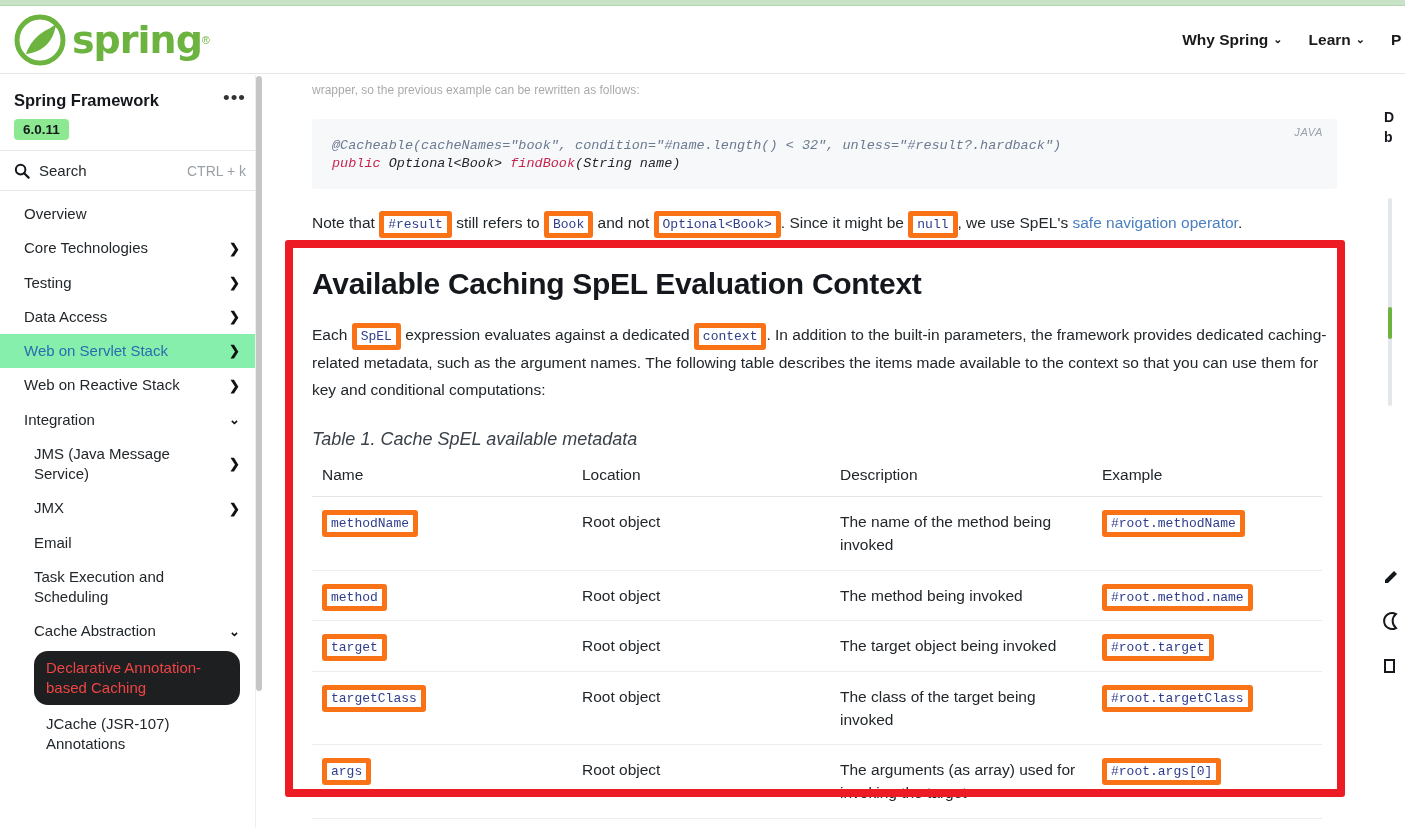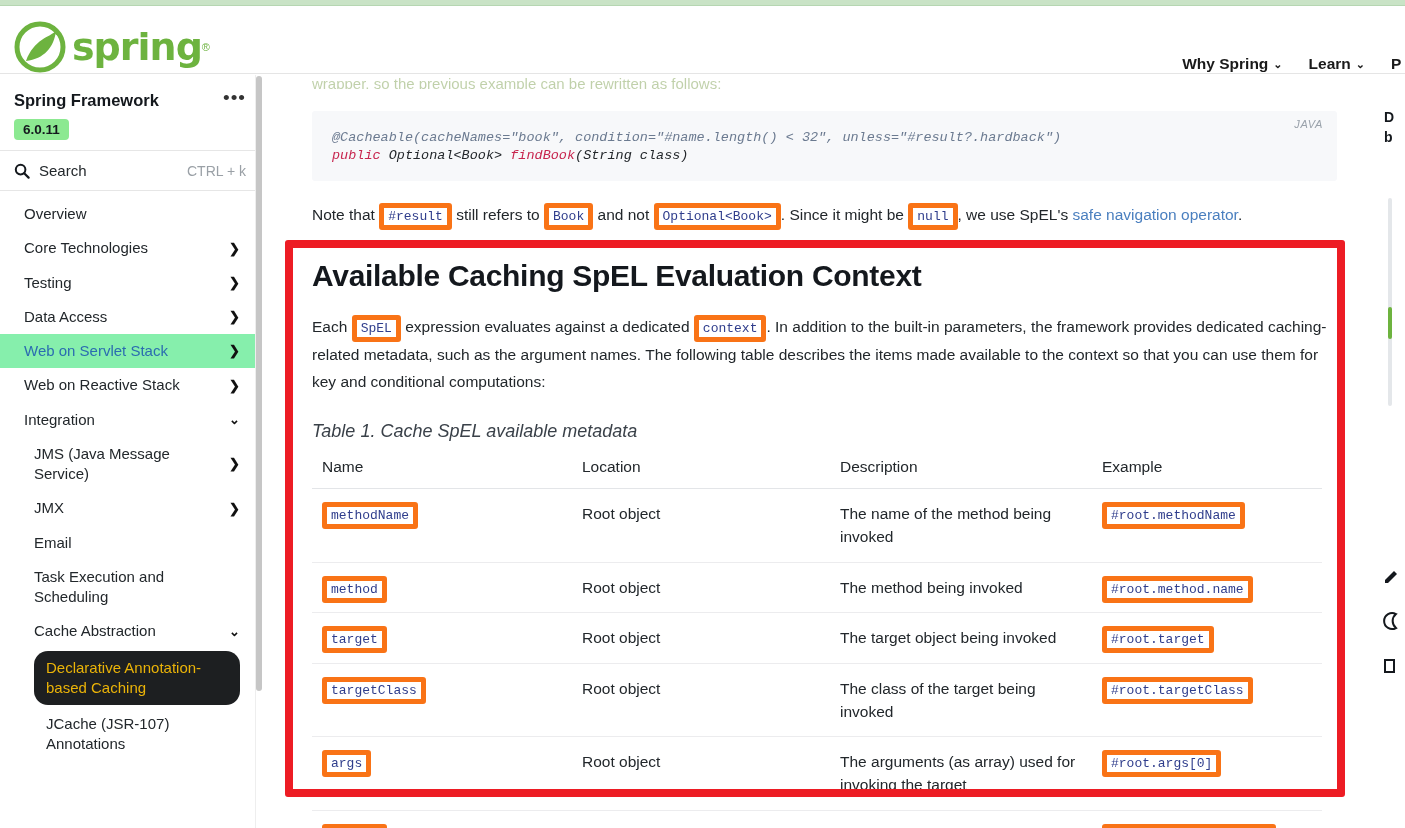--- a/index.html
+++ b/index.html
@@ -17,21 +17,21 @@
     position: absolute; top: 0; left: 0; width: 1405px; height: 6px;
     background: #c9e3c6;
     border-bottom: 1px solid #b6d6b2;
   }
 
   
   .site-header {
     position: absolute; top: 6px; left: 0; width: 1405px; height: 68px;
     background: #ffffff;
     border-bottom: 1px solid #e5e5e5;
-    display: flex; align-items: flex-end; justify-content: space-between;
+    display: flex; align-items: center; justify-content: space-between;
   }
   .brand { display: flex; align-items: center; padding-left: 14px; gap: 0px; }
   .brand svg { display: block; }
   .brand-word {
     font-size: 38px; font-weight: bold; color: #6db33f;
     letter-spacing: -1px; line-height: 1; margin-left: 6px;
     font-family: "DejaVu Sans", sans-serif;
   }
   .brand-tm { font-size: 11px; color: #6db33f; vertical-align: super; }
 
@@ -74,21 +74,21 @@
   .sb-nav { padding-top: 6px; }
   .sb-item {
     display: flex; align-items: center; justify-content: space-between;
     font-size: 15px; color: #22272b;
     padding: 7px 22px 7px 24px;
     cursor: pointer; line-height: 1.35;
   }
   .sb-item.lvl2 { padding-left: 34px; }
   .sb-item.lvl3 { padding-left: 46px; }
   .sb-item.active-soft { background: #86efac; color: #2b6cb0; }
-  .sb-item.active-dark { background: #1d1f21; color: #eab308; border-radius: 14px; margin: 2px 22px 2px 34px; padding-left: 12px; padding-right: 10px; }
+  .sb-item.active-dark { background: #1d1f21; color: #ef4444; border-radius: 14px; margin: 2px 22px 2px 34px; padding-left: 12px; padding-right: 10px; }
   .sb-chev { font-size: 13px; font-weight: bold; color: #111; flex: 0 0 auto; margin-left: 8px; }
   .sb-item-label { flex: 1 1 auto; }
 
   
   .sb-scroll-track {
     position: absolute; top: 75px; left: 255px; width: 8px; height: 753px;
     background: #ffffff; border-left: 1px solid #eee;
   }
   .sb-scroll-thumb {
     position: absolute; top: 76px; left: 256px; width: 6px; height: 615px;
@@ -96,22 +96,22 @@
   }
 
   
   .main {
     position: absolute; top: 75px; left: 264px; width: 1113px; height: 753px;
     background: #ffffff; overflow: hidden;
   }
   .content-inner { padding: 0 40px 0 48px; }
 
   .cut-line {
-    height: 14px; overflow: hidden; color: #4d7c0f; font-size: 15px;
-    opacity: .35; margin-top: 0px;
+    height: 14px; overflow: hidden; color: #000000; font-size: 12px;
+    opacity: .35; margin-top: 8px;
   }
 
   
   .codeblock {
     position: relative;
     background: #f7f8fa; border-radius: 3px;
     margin-top: 22px; padding: 18px 20px 16px 20px;
     font-family: "Liberation Mono", "DejaVu Sans Mono", monospace;
     font-size: 13.5px; line-height: 1.35; font-style: italic;
   }
@@ -305,21 +305,21 @@
     <div class="content-inner">
 
       <div class="cut-line">wrapper, so the previous example can be rewritten as follows:</div>
 
       <div class="codeblock">
         <span class="code-lang">JAVA</span>
         <div>
           <span class="c-ann">@Cacheable(cacheNames="book", condition="#name.length() &lt; 32", unless="#result?.hardback")</span>
         </div>
         <div>
-          <span class="c-kw">public</span><span class="c-pl"> Optional&lt;Book&gt; </span><span class="c-fn">findBook</span><span class="c-pl">(String class)</span>
+          <span class="c-kw">public</span><span class="c-pl"> Optional&lt;Book&gt; </span><span class="c-fn">findBook</span><span class="c-pl">(String name)</span>
         </div>
       </div>
 
       <p class="para">
         <span>Note that </span><code class="inline">#result</code><span> still refers to </span><code class="inline">Book</code><span> and not </span><code class="inline">Optional&lt;Book&gt;</code><span>. Since it might be </span><code class="inline">null</code><span>, we use SpEL's </span><a href="#">safe navigation operator</a><span>.</span>
       </p>
 
       <div class="section-wrap">
         <h2 class="sec-title">Available Caching SpEL Evaluation Context</h2>
 

